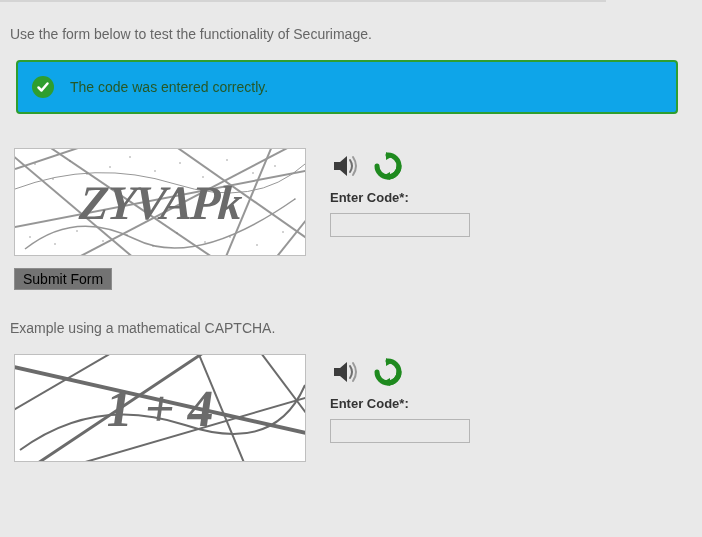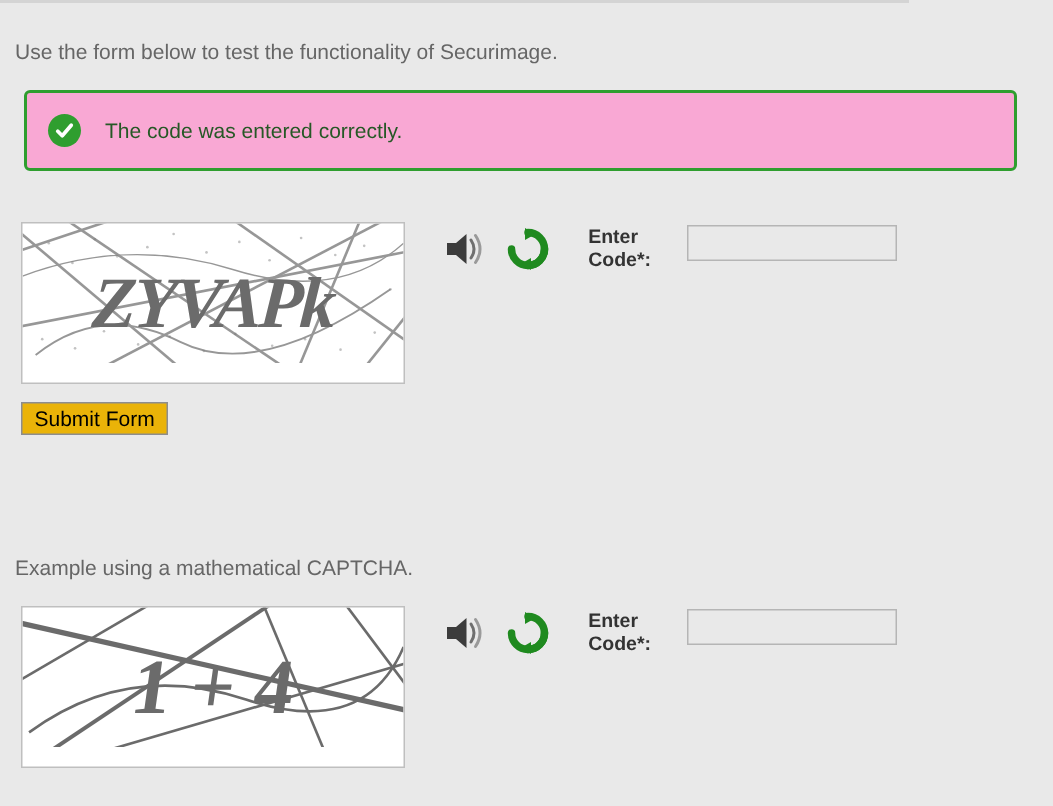--- a/index.html
+++ b/index.html
@@ -18,21 +18,21 @@
     box-sizing: border-box;
     border-top: 2px solid #d4d4d4;
     width: 606px;
   }
   .intro {
     color: #666;
     margin: 14px 0 18px 2px;
   }
   .alert-success {
     border: 2px solid #2f9e2f;
-    background: #f9a8d4;
+    background: #0ea5e9;
     color: #2b5c2b;
     border-radius: 4px;
     padding: 14px 18px 14px 14px;
     display: flex;
     align-items: center;
     gap: 16px;
     margin: 0 0 34px 8px;
     width: 662px;
     box-sizing: border-box;
   }
@@ -78,22 +78,22 @@
     font-style: italic;
     letter-spacing: -2px;
     color: #6b6b6b;
     font-family: Georgia, 'Times New Roman', serif;
     transform: skewX(-4deg);
     user-select: none;
   }
 
   .captcha-side {
     display: flex;
-    flex-direction: row;
-    gap: 24px;
+    flex-direction: column;
+    gap: 8px;
     padding-top: 2px;
   }
   .icon-row {
     display: flex;
     align-items: center;
     gap: 10px;
   }
   .icon {
     width: 32px;
     height: 32px;
@@ -116,28 +116,28 @@
     padding: 1px 4px;
     box-sizing: border-box;
   }
 
   .submit-wrap {
     margin: 12px 0 0 6px;
   }
   .submit-btn {
     font: inherit;
     font-size: 14px;
-    background: #eab308;
+    background: #737373;
     border: 1px solid #8d8d8d;
     padding: 2px 8px;
     cursor: pointer;
   }
 
   .section2 {
-    margin-top: 80px;
+    margin-top: 30px;
   }
   .intro2 {
     color: #666;
     margin: 0 0 18px 2px;
   }
 </style>
 </head>
 <body>
 
 <div class="page">

